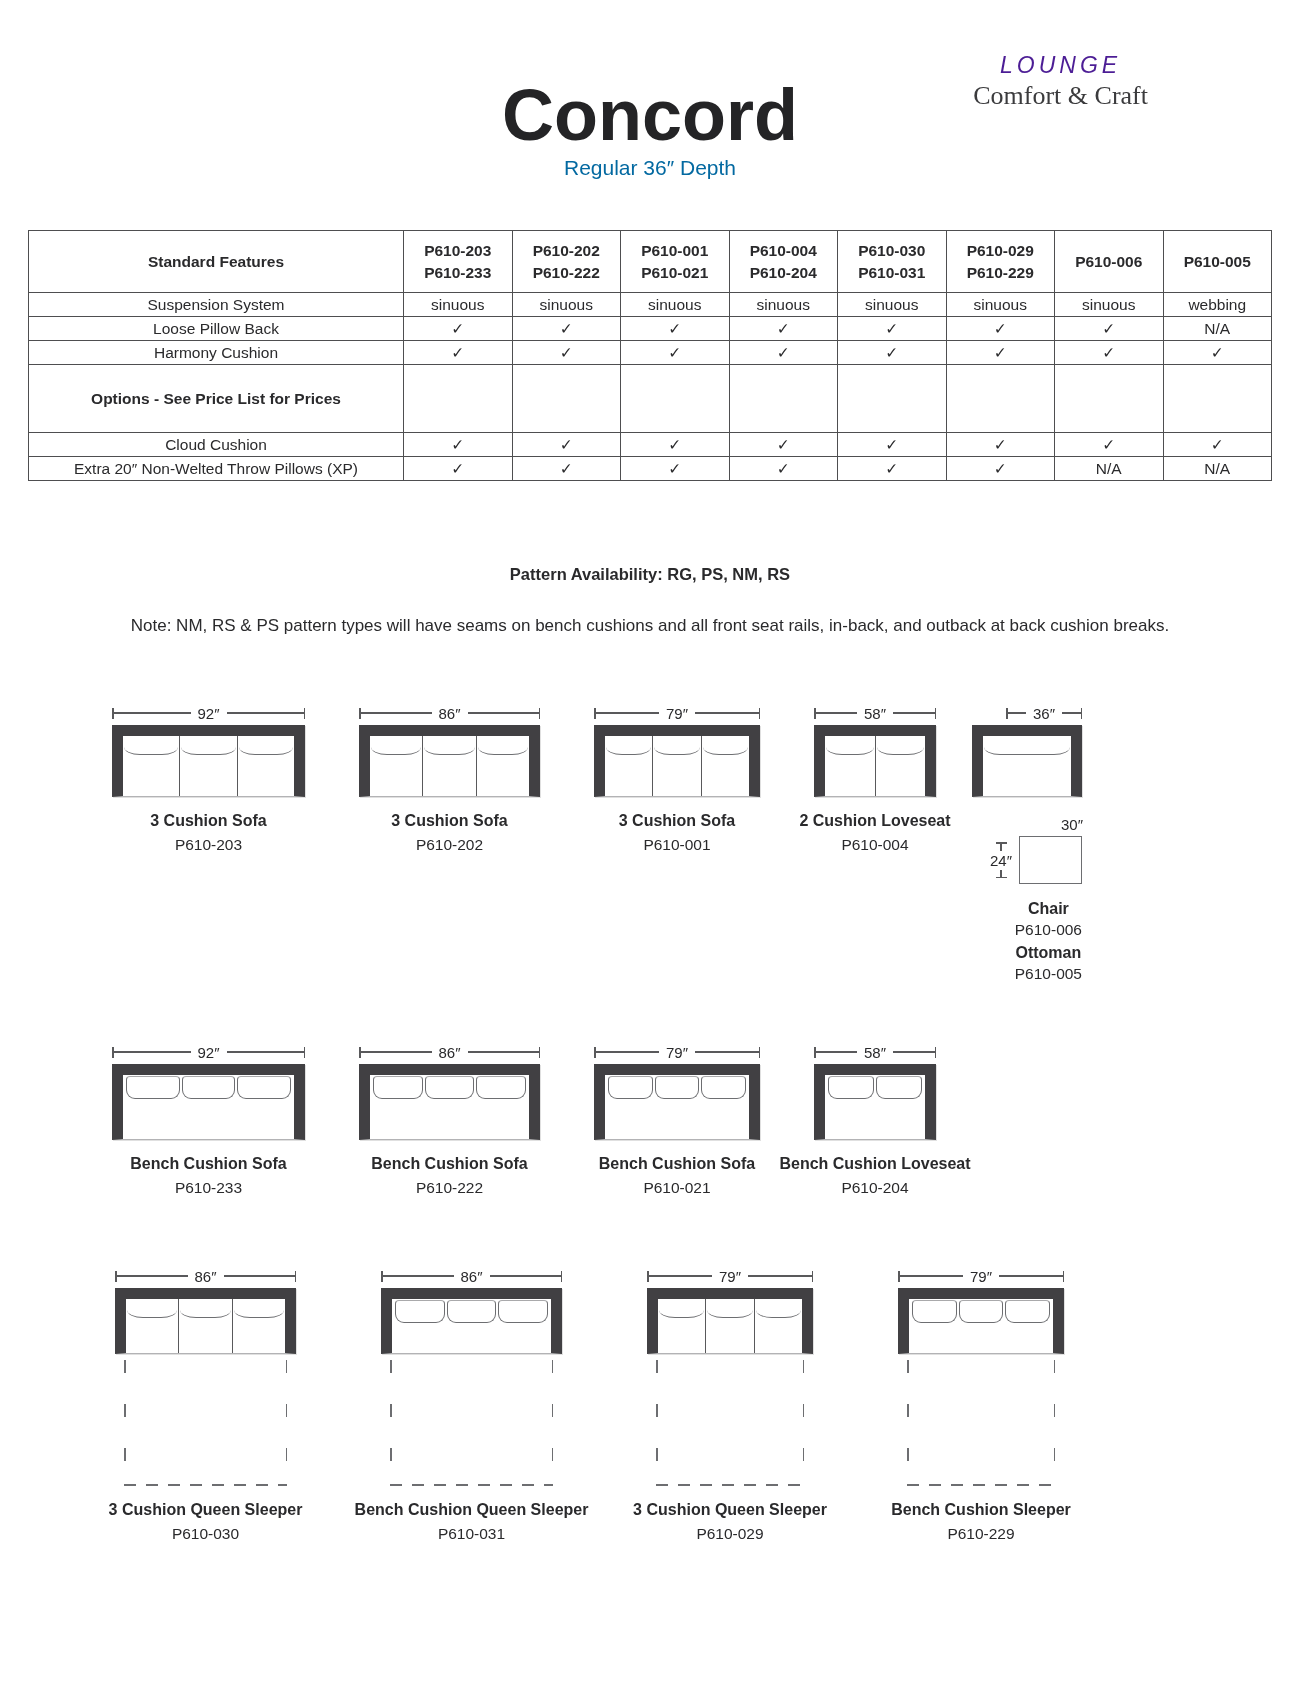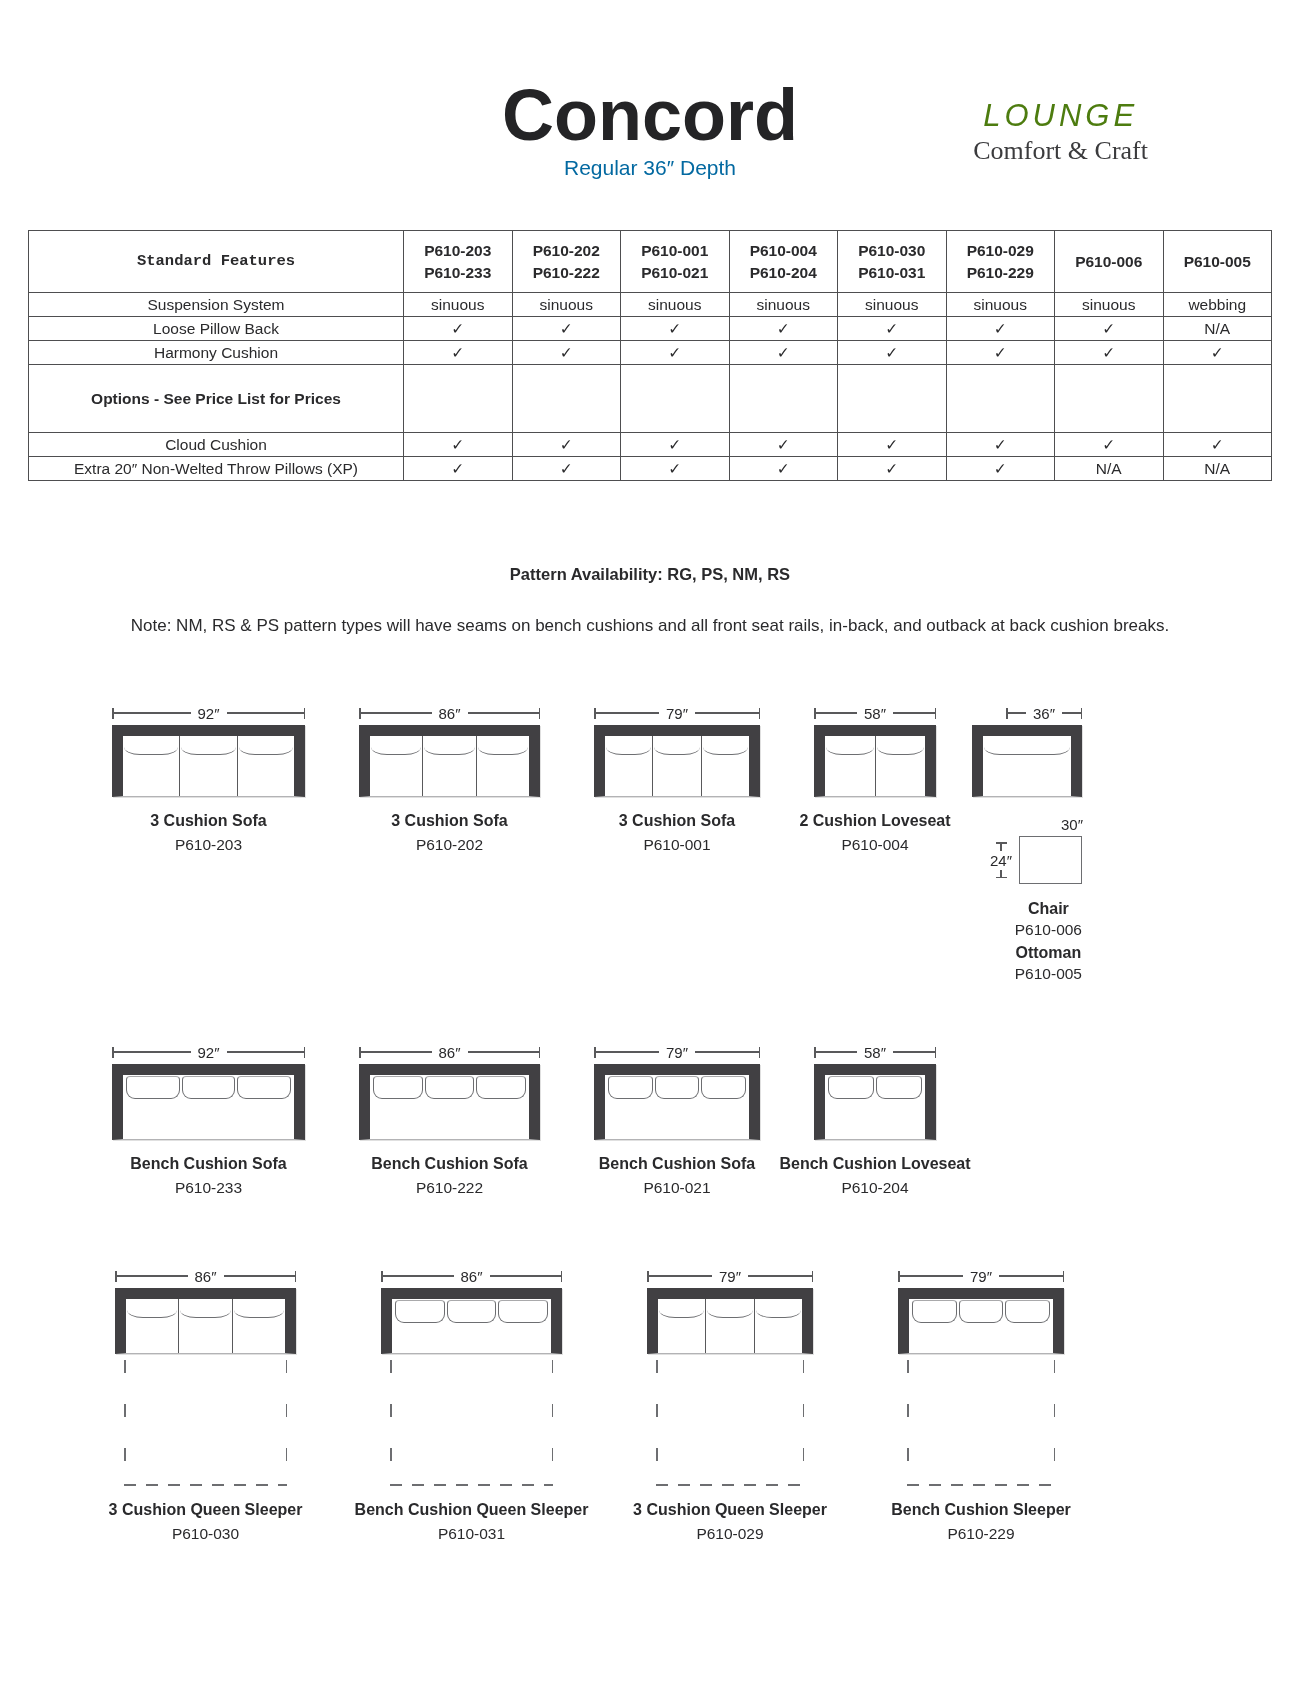--- a/index.html
+++ b/index.html
@@ -7,22 +7,22 @@
   body {
     width:1300px; height:1682px; position:relative;
     font-family:"Liberation Sans", sans-serif;
     color:#2a2a2c;
   }
 
   
   .page-header { position:relative; padding-top:46px; }
   .brand { position:absolute; top:52px; right:152px; text-align:center; }
   .brand-top {
-    font-style:italic; font-size:31px; letter-spacing:4px;
-    color:#4d7c0f; font-weight:400;margin-top:46px;
+    font-style:italic; font-size:23px; letter-spacing:4px;
+    color:#4c1d95; font-weight:400;
   }
   .brand-bottom {
     font-family:"Liberation Serif", serif; font-size:26px; color:#3b3b3d;
     margin-top:2px;
   }
   .title {
     text-align:center; font-size:72px; font-weight:700; letter-spacing:0px;
     color:#242426; margin-top:28px;
   }
   .subtitle { text-align:center; font-size:21px; color:#0369a1; }
@@ -30,21 +30,21 @@
   
   table.features {
     border-collapse:collapse; width:1244px; margin:50px 28px 0 28px;
     table-layout:fixed;
   }
   table.features th, table.features td {
     border:1.5px solid #4e4e50; font-size:15.5px; text-align:center;
     padding:2px 4px; vertical-align:middle;
   }
   table.features col.c-label { width:375px; }
-  th.corner { text-align:left; padding-left:8px; font-size:16px;font-family:Liberation Mono, monospace; }
+  th.corner { text-align:left; padding-left:8px; font-size:16px; }
   thead th { font-weight:700; white-space:pre-line; line-height:1.4; height:62px; }
   td.row-label { text-align:left; padding-left:8px; }
   tr.feature-row td { height:24px; }
   tr.options-row td { height:68px; font-weight:700; }
   td.check { font-size:15px; }
 
   
   .pattern-line { text-align:center; font-weight:700; font-size:16.5px; margin-top:84px; }
   .note-line { text-align:center; font-size:17px; margin-top:32px; color:#2a2a2c; }
 

